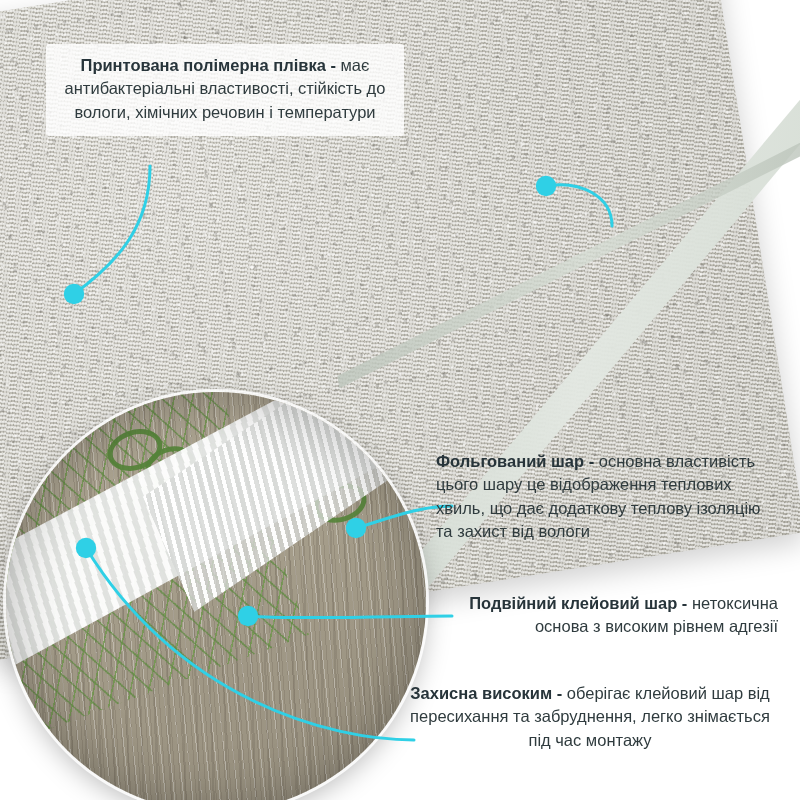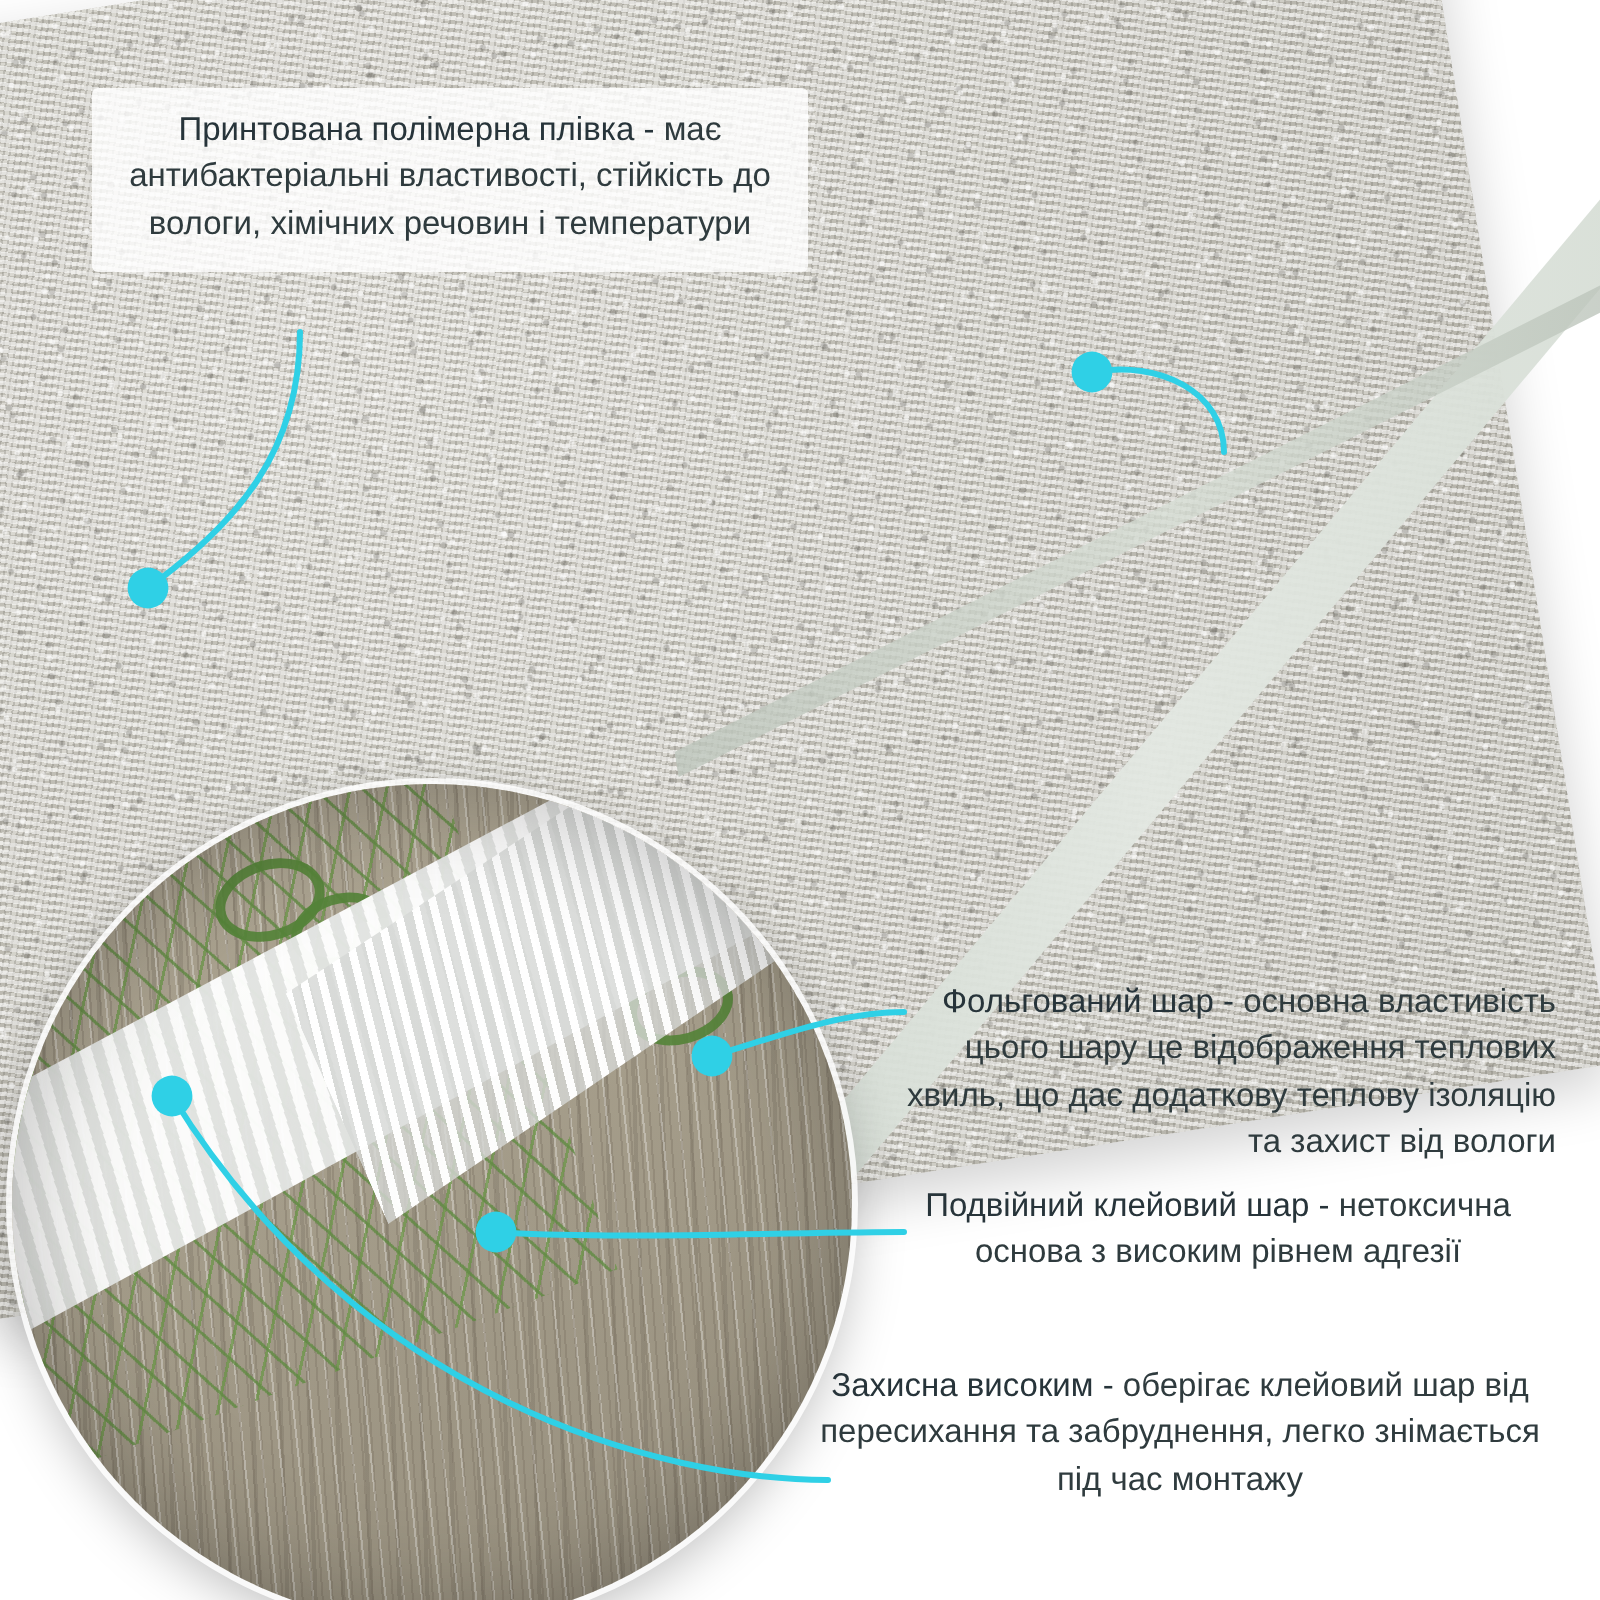--- a/index.html
+++ b/index.html
@@ -155,32 +155,32 @@
   }
 
   
   .callout {
     position: absolute;
     color: #2f3b3e;
     font-size: 16.5px;
     line-height: 1.42;
   }
   .callout b {
-    font-weight: normal;
+    font-weight: bold;
     color: #27343a;
   }
   .callout.boxed {
     background: rgba(255,255,255,.82);
     padding: 10px 14px 12px 14px;
     border-radius: 3px;
   }
   .c-film      { left: 46px;  top: 44px;  width: 330px; text-align: center; }
   .c-xpe       { left: 448px; top: 232px; width: 330px; text-align: center; }
-  .c-foil      { left: 436px; top: 450px; width: 342px; text-align: right; margin-top: 40px; }
-  .c-glue      { left: 440px; top: 592px; width: 338px; text-align: center; }
+  .c-foil      { left: 436px; top: 450px; width: 342px; text-align: left; }
+  .c-glue      { left: 440px; top: 592px; width: 338px; text-align: right; }
   .c-protect   { left: 400px; top: 682px; width: 380px; text-align: center; }
 
   
   svg.arrows {
     position: absolute;
     left: 0;
     top: 0;
     width: 800px;
     height: 800px;
     pointer-events: none;

